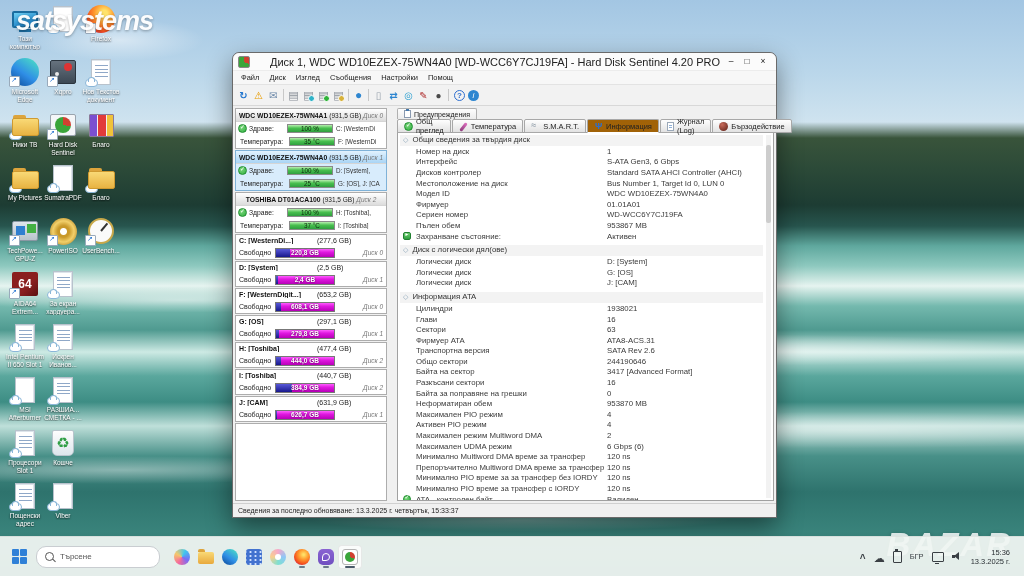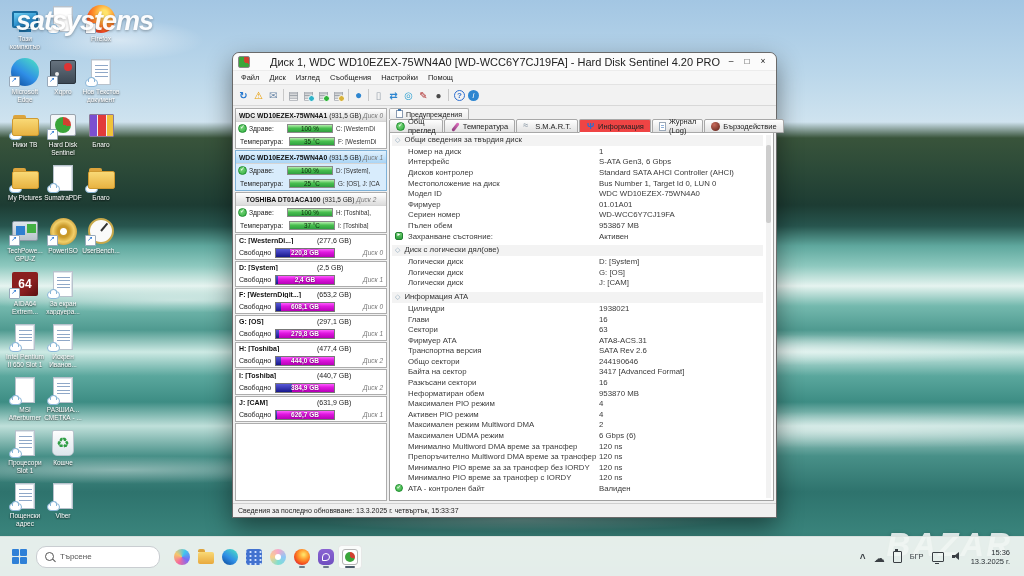--- a/index.html
+++ b/index.html
@@ -124,21 +124,21 @@
   [data-kind="clip"]{color:#98a2ac}
   [data-kind="sync"]{color:#2e86d0;font-weight:bold}
   [data-kind="net"]{color:#2ea0d0}
   [data-kind="pcedit"]{color:#b03030}
   [data-kind="tool"]{color:#4a4a4a}
   [data-kind="help"]{color:#2e6fd0;font-weight:bold;border:1.3px solid #2e6fd0;border-radius:50%;
     width:11px;height:11px;font-size:8px;margin:0 3px}
   [data-kind="infob"]{background:#2e86d0;color:#fff;border-radius:50%;width:11px;height:11px;
     font-size:8px;font-style:italic}
   
-  .content{flex:1;display:flex;padding:2px;gap:2px;min-height:0}
+  .content{flex:1;display:flex;padding:2px;gap:10px;min-height:0}
   .leftpanel{width:152px;flex:none;display:flex;flex-direction:column;min-height:0}
   .disk-item{border:1px solid #adadad;background:#fff;margin-bottom:1px;flex:none}
   .disk-item[data-selected="true"]{background:#d8ecfc;border-color:#7fb2d8}
   .disk-head{height:12px;display:flex;align-items:center;justify-content:center;
     background:linear-gradient(#fff,#dcdcdc);border-bottom:1px solid #d5d5d5;
     padding:0 2px;overflow:hidden;white-space:nowrap}
   .disk-item[data-selected="true"] .disk-head{background:linear-gradient(#e2f2fe,#a9d4f5)}
   .dname{font-size:6.8px;font-weight:bold;color:#111}
   .dsize{font-size:6.5px;margin-left:2px;color:#222}
   .ddisk{font-size:6.5px;font-style:italic;color:#777;margin-left:2px}
@@ -168,21 +168,21 @@
   .rightpanel{flex:1;display:flex;flex-direction:column;min-width:0;min-height:0}
   .warnrow{height:11px;display:flex;flex:none}
   .warntab{display:flex;align-items:center;gap:3px;font-size:7px;padding:0 6px;color:#222;
     border:1px solid #b0b0b0;border-bottom:none;background:linear-gradient(#fdfdfd,#ececec);border-radius:2px 2px 0 0}
   .clip-ico{width:7px;height:8px;background:#fff;border:1px solid #8a9ab0;position:relative;box-sizing:border-box}
   .clip-ico::before{content:"";position:absolute;top:-2px;left:1px;width:3px;height:2px;background:#4477aa}
   .tabsrow{height:14px;display:flex;flex:none;position:relative;z-index:2}
   .tab{display:flex;align-items:center;gap:3px;font-size:7.5px;padding:0 6px;color:#222;
     border:1px solid #a8a8a8;background:linear-gradient(#fefefe,#e2e2e2);margin-right:1px;
     border-radius:2px 2px 0 0;position:relative}
-  .tab[data-active="true"]{background:#ef4444;border-bottom-color:#fff;z-index:3}
+  .tab[data-active="true"]{background:#a16207;border-bottom-color:#fff;z-index:3}
   .tico{width:9px;height:9px;position:relative;display:inline-block;flex:none}
   .tico[data-icon="overview"]{background:radial-gradient(circle at 35% 30%,#7ed87e,#2fae3f);
     border-radius:50%;border:1px solid #1f8f2f;box-sizing:border-box}
   .tico[data-icon="overview"]::before{content:"✓";color:#fff;font-size:6px;position:absolute;left:1px;top:-2px}
   .tico[data-icon="temp"]::before{content:"";position:absolute;left:3px;top:0;width:3px;height:10px;
     border-radius:2px;background:linear-gradient(#e070c0,#8a3a7a);transform:rotate(38deg)}
   .tico[data-icon="smart"]::before{content:"≈";color:#7a8a98;font-size:9px;position:absolute;top:-2px;left:0}
   .tico[data-icon="info"]::before{content:"Ψ";color:#2b6fd0;font-size:9px;font-weight:bold;position:absolute;top:-1px;left:1px}
   .tico[data-icon="log"]{background:#fff;border:1px solid #9aa8b8;width:7px;box-sizing:border-box}
   .tico[data-icon="log"]::before{content:"";position:absolute;left:1px;right:1px;top:2px;height:5px;
@@ -804,20 +804,25 @@
                     <span class="ilabel">Байта на сектор</span>
                     <span class="ivalue">3417 [Advanced Format]</span>
                   </div>
                 <div class="irow">
                     <span class="ric"></span>
                     <span class="ilabel">Разкъсани сектори</span>
                     <span class="ivalue">16</span>
                   </div>
                 <div class="irow">
                     <span class="ric"></span>
+                    <span class="ilabel">Байта за поправяне на грешки</span>
+                    <span class="ivalue">0</span>
+                  </div>
+                <div class="irow">
+                    <span class="ric"></span>
                     <span class="ilabel">Неформатиран обем</span>
                     <span class="ivalue">953870 MB</span>
                   </div>
                 <div class="irow">
                     <span class="ric"></span>
                     <span class="ilabel">Максимален PIO режим</span>
                     <span class="ivalue">4</span>
                   </div>
                 <div class="irow">
                     <span class="ric"></span>

